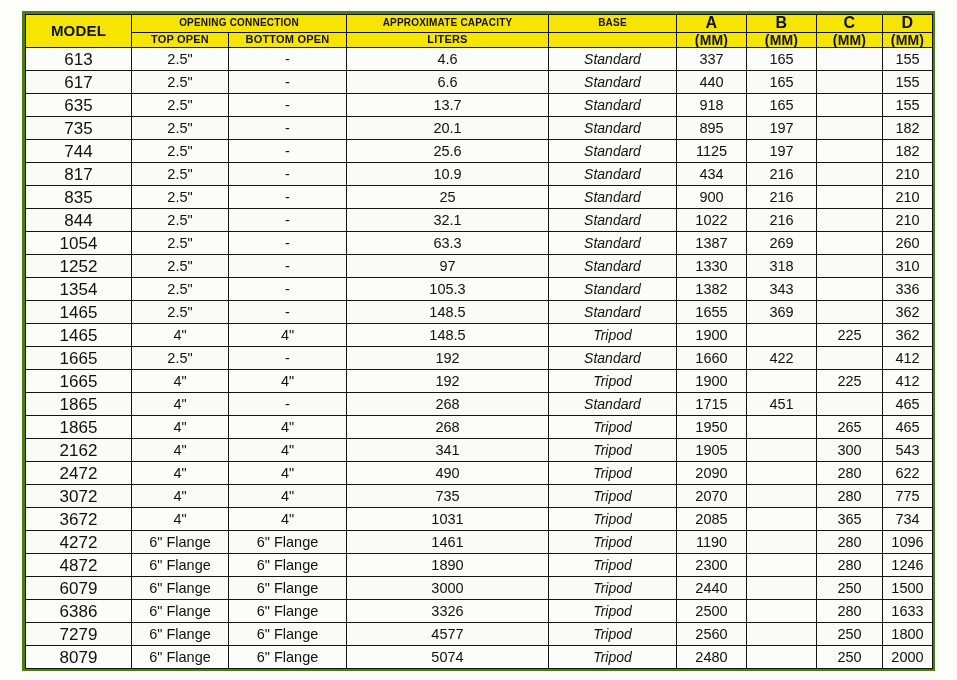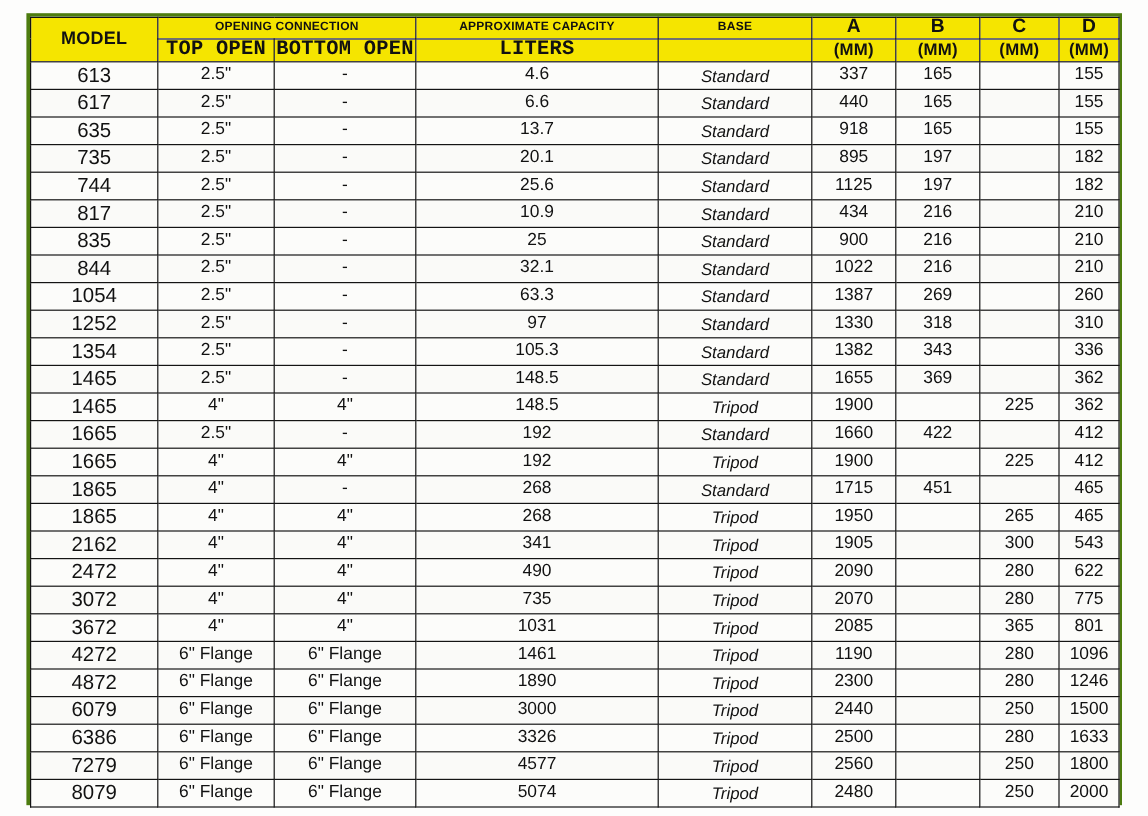--- a/index.html
+++ b/index.html
@@ -62,22 +62,21 @@
     letter-spacing: 0.2px;
     line-height: 1.05;
   }
   th.h-model {
     font-size: 15px;
   }
   th.h-group {
     font-size: 10px;
   }
   th.h-sub {
-    font-size: 17px;
-    font-family: Liberation Mono, monospace;
+    font-size: 11px;
   }
   th.h-letter {
     font-size: 16px;
   }
   th.h-mm {
     font-size: 14px;
     margin-top: 27px;
   }
   th.h-blank {
     background: #F5E500;
@@ -374,21 +373,21 @@
           </tr>
           <tr>
             <td class="c-model">3672</td>
             <td class="">4"</td>
             <td class="">4"</td>
             <td class="">1031</td>
             <td class="c-base">Tripod</td>
             <td class="">2085</td>
             <td class=" empty"></td>
             <td class="">365</td>
-            <td class="">801</td>
+            <td class="">734</td>
           </tr>
           <tr>
             <td class="c-model">4272</td>
             <td class="">6" Flange</td>
             <td class="">6" Flange</td>
             <td class="">1461</td>
             <td class="c-base">Tripod</td>
             <td class="">1190</td>
             <td class=" empty"></td>
             <td class="">280</td>

